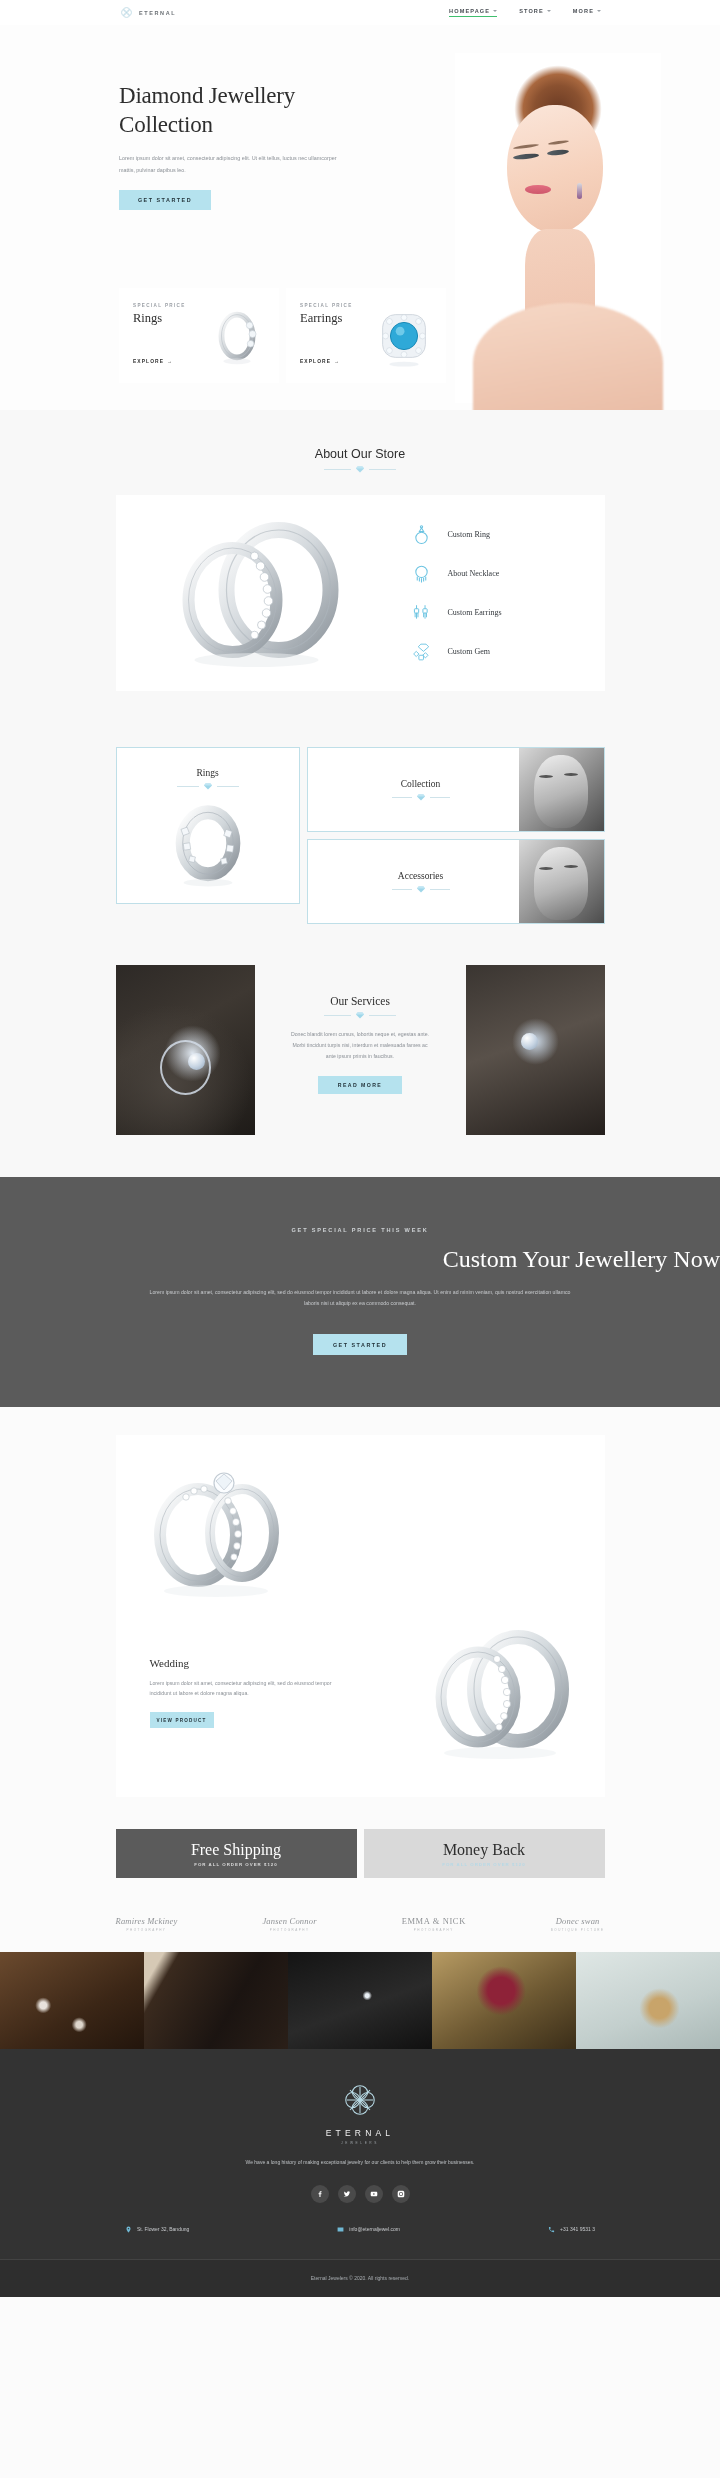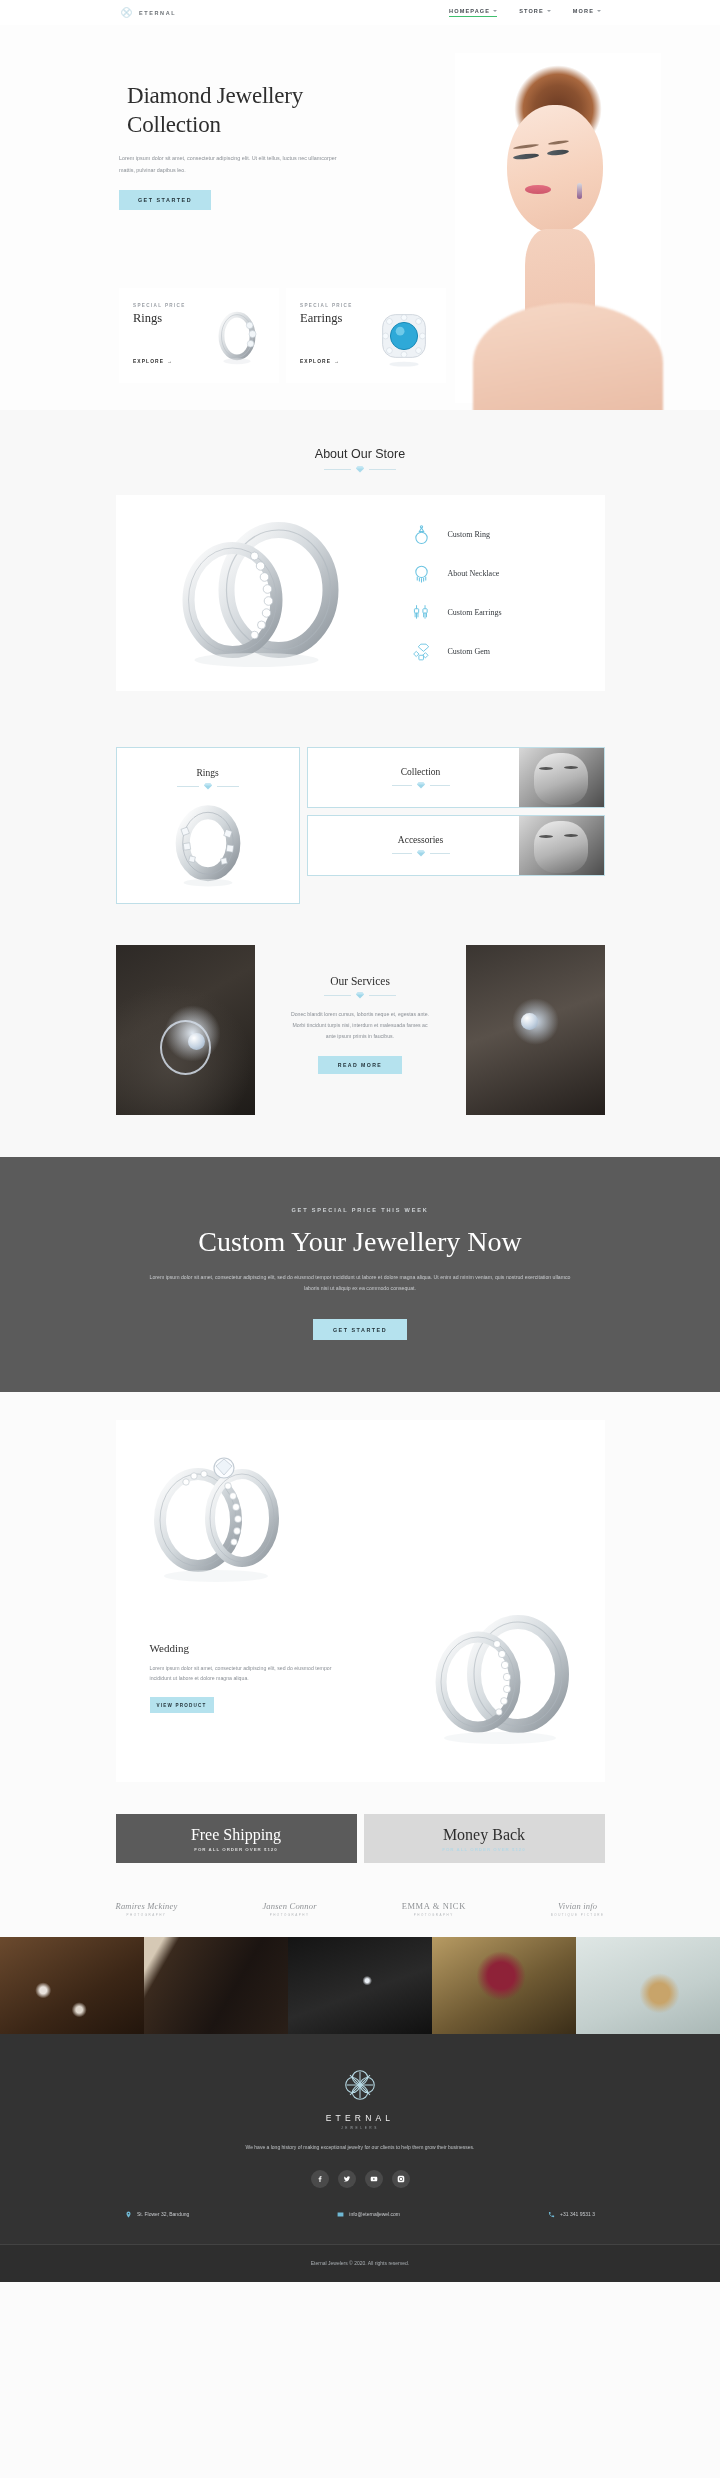--- a/index.html
+++ b/index.html
@@ -80,21 +80,21 @@
     background:linear-gradient(170deg,#f6d8c6,#e9bba4);filter:blur(1px);
   }
   .hero-photo .earring{
     position:absolute;left:122px;top:130px;width:5px;height:16px;border-radius:3px;
     background:linear-gradient(#d9d9de,#8e5c8e);
   }
 
   .hero-inner{position:relative;z-index:5;padding-left:119px;padding-top:57px}
   .hero-title{
     font-family:"Liberation Serif",serif;font-size:23px;line-height:1.26;
-    color:#2e2e2e;font-weight:400;letter-spacing:-.2px;max-width:250px;margin-left:8px;
+    color:#2e2e2e;font-weight:400;letter-spacing:-.2px;max-width:250px;
   }
   .hero-sub{
     margin-top:13px;font-size:5.4px;line-height:2.15;color:#8b9096;max-width:230px;
   }
   .btn-primary{
     margin-top:14px;display:inline-flex;align-items:center;justify-content:center;
     background:#b5e2ee;color:#23333a;border:0;cursor:pointer;
     font-size:5.4px;font-weight:700;letter-spacing:1.5px;
     width:92px;height:20px;
   }
@@ -139,21 +139,21 @@
 
   
   .cats{background:#f8f8f8;padding:14px 0 33px}
   .cats-inner{width:489px;margin:0 auto;display:flex;gap:7px}
   .cat-tall{
     width:184px;height:157px;border:1px solid #bfdfe8;background:#fff;
     display:flex;flex-direction:column;align-items:center;padding-top:20px;cursor:pointer;
   }
   .cat-right{display:flex;flex-direction:column;gap:7px;flex:1}
   .cat-wide{
-    height:61px;border:1px solid #bfdfe8;background:#fff;position:relative;
+    height:85px;border:1px solid #bfdfe8;background:#fff;position:relative;
     display:flex;flex-direction:column;align-items:center;justify-content:center;
     overflow:hidden;cursor:pointer;
   }
   .cat-wide .txt{margin-right:70px}
   .cat-name{font-family:"Liberation Serif",serif;font-size:9.5px;color:#2e2e2e;text-align:center}
   .cat-wide-photo{position:absolute;right:0;top:0;width:85px;height:100%;
     background:linear-gradient(135deg,#d8d8d8,#9b9b9b 45%,#4c4c4c 100%);
     filter:grayscale(1);
   }
   .cat-wide-photo .f{
@@ -203,21 +203,21 @@
     background:#b5e2ee;color:#23333a;border:0;cursor:pointer;
     font-size:5.2px;font-weight:700;letter-spacing:1.4px;width:84px;height:18px;
   }
 
   
   .cta{background:#5b5b5b;padding:50px 0 52px;text-align:center}
   .cta-eyebrow{
     font-size:5.6px;letter-spacing:1.8px;font-weight:700;color:#cfd3d6;
   }
   .cta-title{
-    font-family:"Liberation Serif",serif;font-size:28px;color:#fff;margin-top:13px;font-weight:400;
+    font-family:"Liberation Serif",serif;font-size:24px;color:#fff;margin-top:13px;font-weight:400;text-align:right;
   }
   .cta-text{
     margin:14px auto 0;width:430px;font-size:5.2px;line-height:2.15;color:#c8cbce;
   }
   .btn-cta{
     margin-top:25px;display:inline-flex;align-items:center;justify-content:center;
     background:#b5e2ee;color:#23333a;border:0;cursor:pointer;
     font-size:5.4px;font-weight:700;letter-spacing:1.5px;width:94px;height:21px;
   }
 
@@ -697,21 +697,21 @@
       </div>
       <div class="brand">
         <div class="brand-name">Jansen Connor</div>
         <div class="brand-sub">PHOTOGRAPHY</div>
       </div>
       <div class="brand">
         <div class="brand-name" style="font-style:normal;letter-spacing:.6px">EMMA &amp; NICK</div>
         <div class="brand-sub">PHOTOGRAPHY</div>
       </div>
       <div class="brand">
-        <div class="brand-name">Vivian info</div>
+        <div class="brand-name">Donec swan</div>
         <div class="brand-sub">BOUTIQUE PICTURE</div>
       </div>
     </div>
   </div>
 
   <div class="gallery">
     <div class="gal g1"></div>
     <div class="gal g2"></div>
     <div class="gal g3"></div>
     <div class="gal g4"></div>

